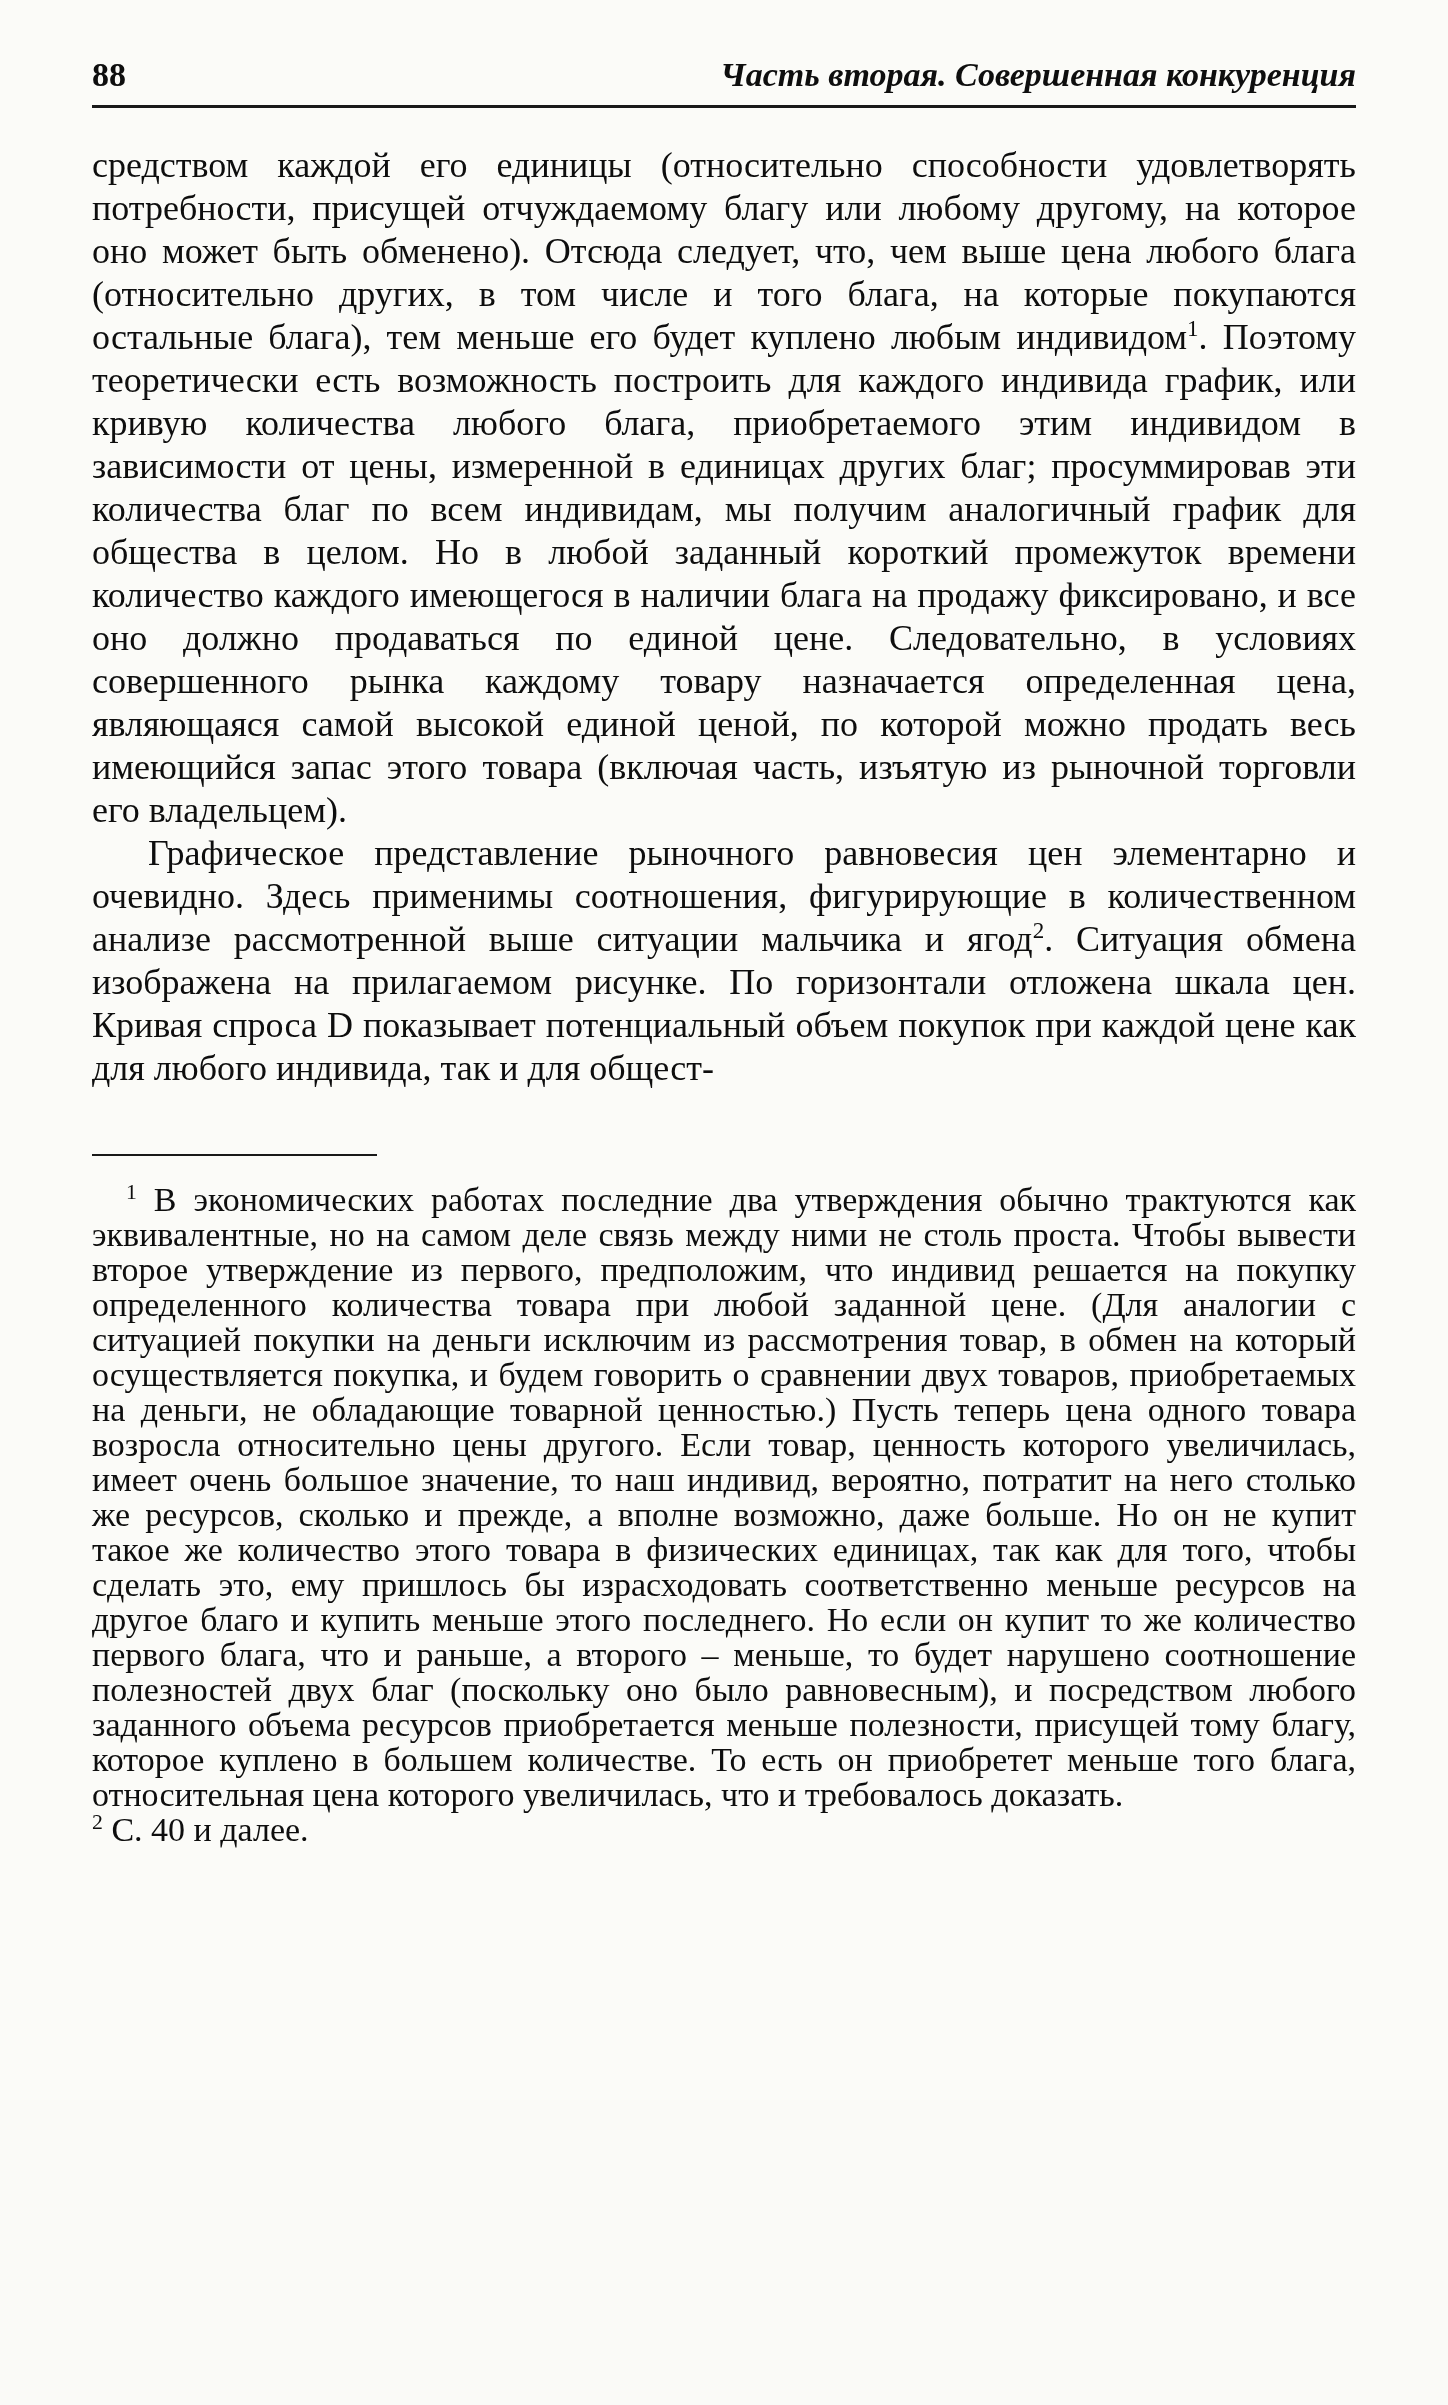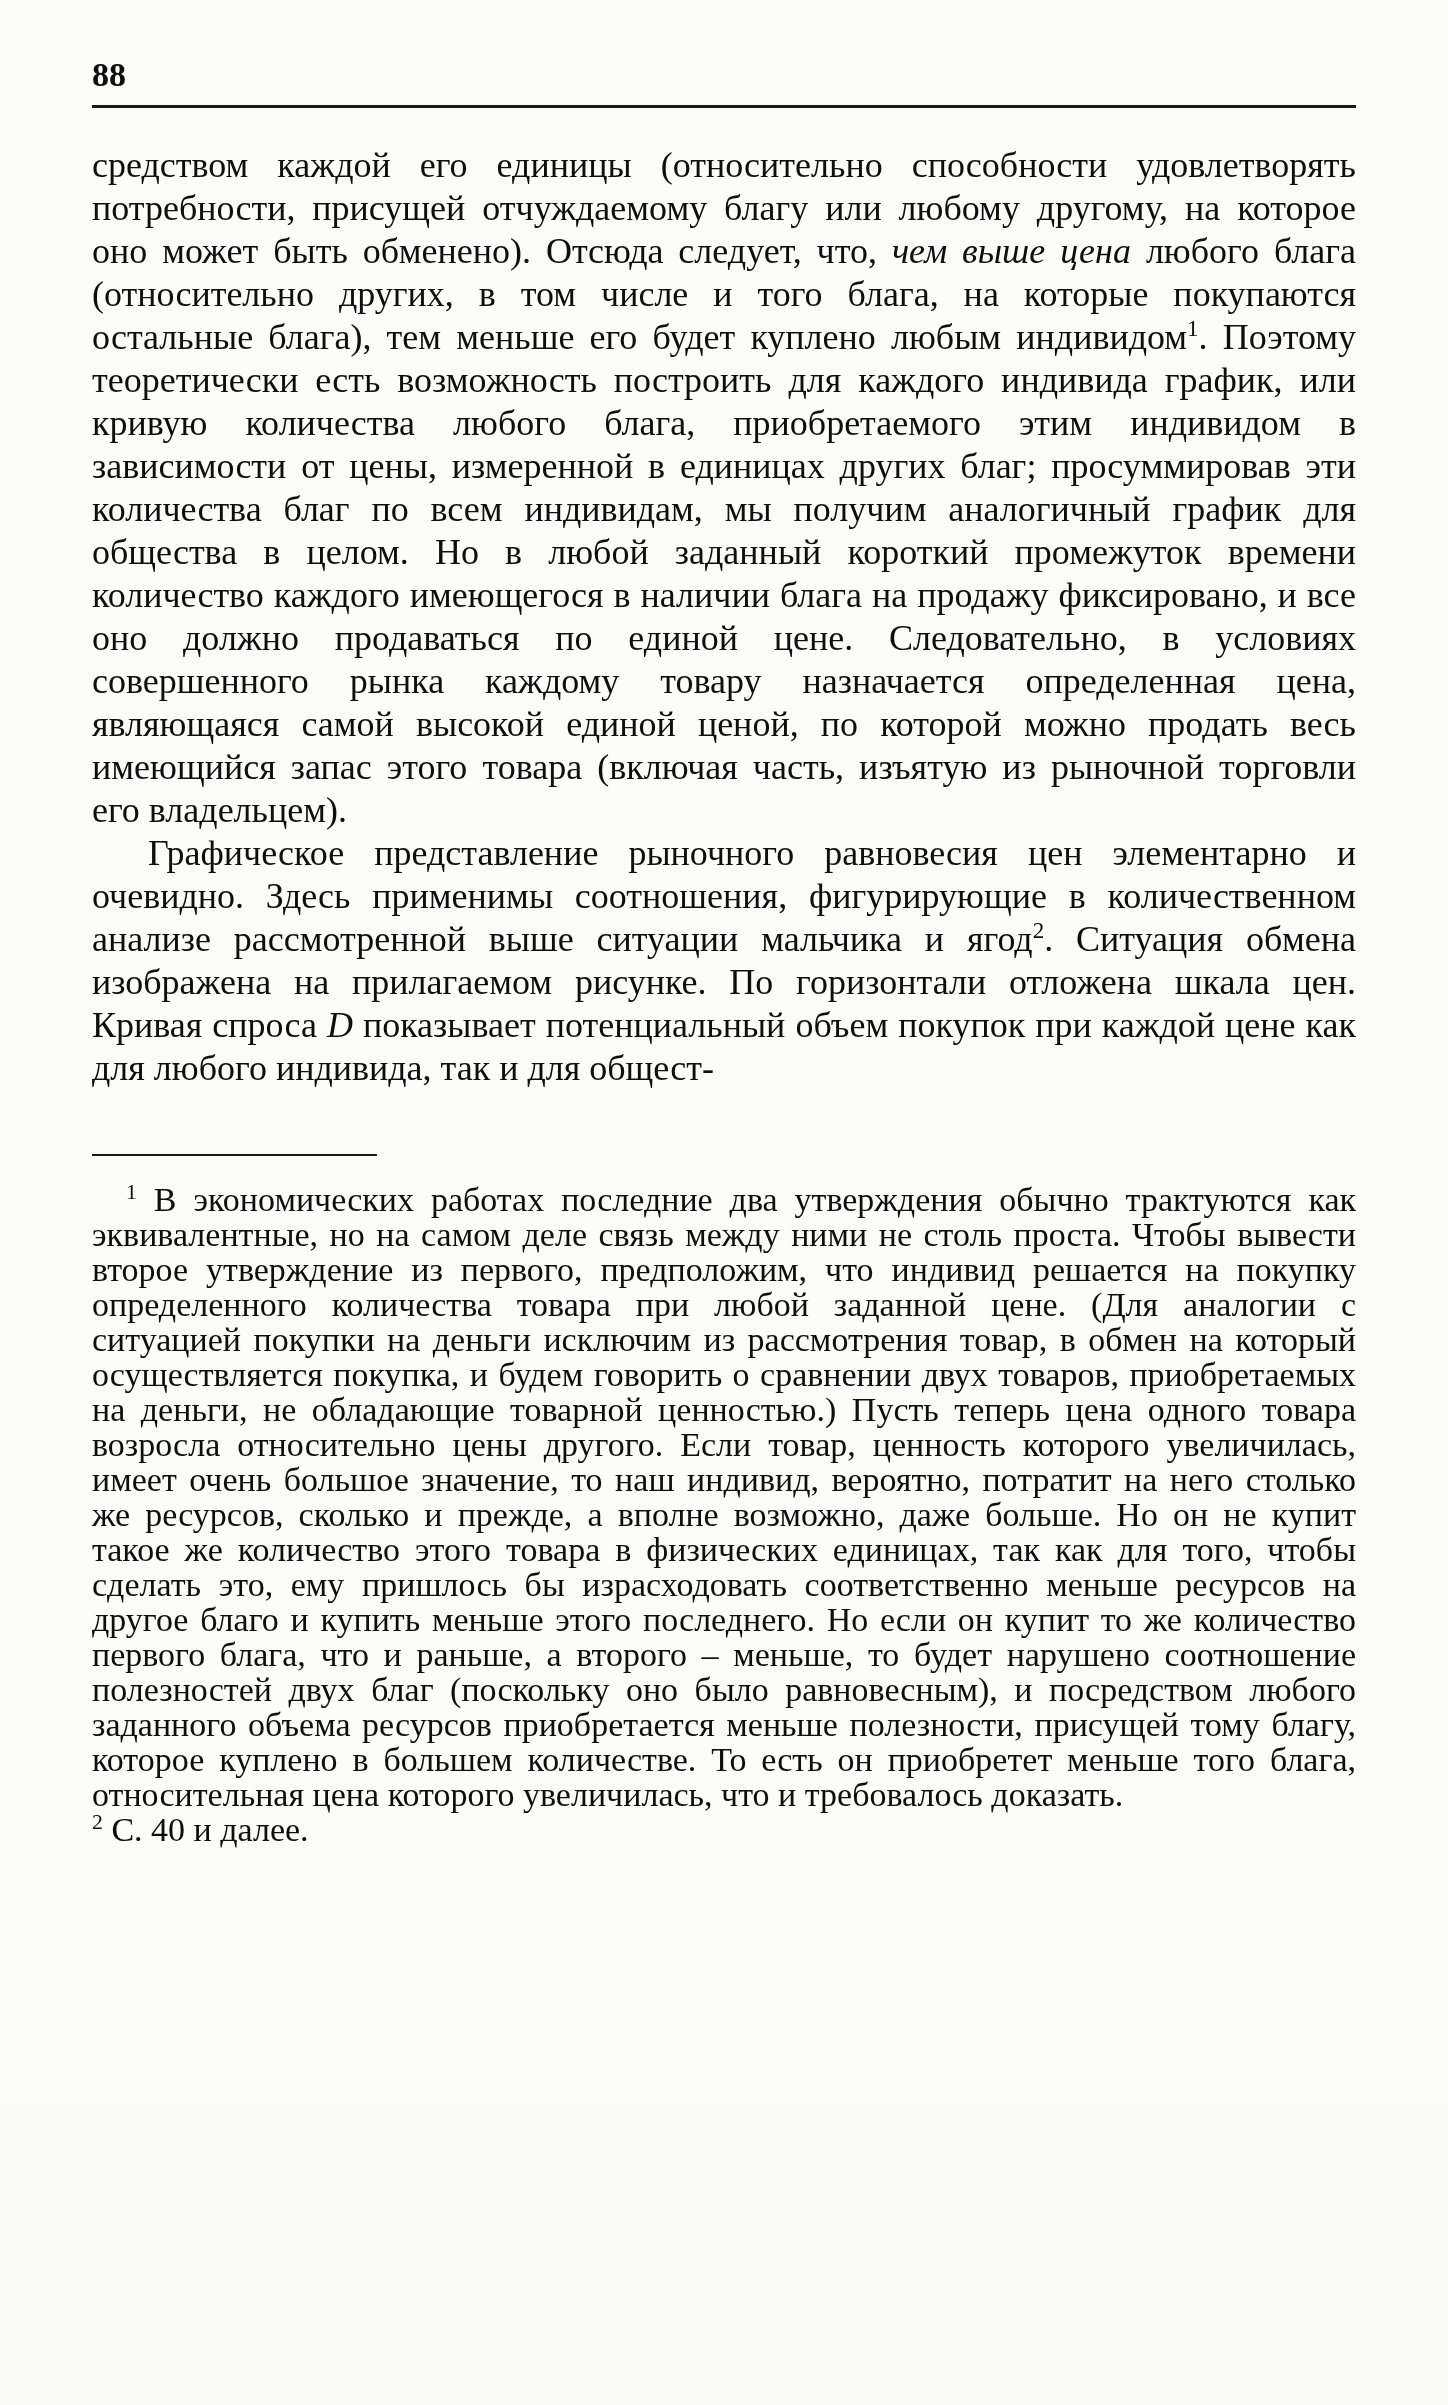--- a/index.html
+++ b/index.html
@@ -47,21 +47,20 @@
     hyphens: auto;
     -webkit-hyphens: auto;
   }
   .para {
     margin: 0;
   }
   .para.indent {
     text-indent: 56px;
   }
   .it {
-    font-style: italic;
   }
   sup {
     font-size: 64%;
     vertical-align: super;
     line-height: 0;
   }
   .footnote-rule {
     margin-top: 64px;
     width: 285px;
     height: 2px;
@@ -83,20 +82,21 @@
     text-indent: 0;
   }
 </style>
 </head>
 <body>
 
 <div class="page">
 
   <header class="running-head">
     <span class="pagenum">88</span>
+    <span class="head-title">Часть вторая. Совершенная конкуренция</span>
   </header>
 
   <div class="head-rule"></div>
 
   <main class="body-text">
     <p class="para no-indent"><span>средством каждой его единицы (относительно способности удовлетворять потребности, присущей отчуждаемому благу или любому другому, на которое оно может быть обменено). Отсюда следует, что, </span><span class="it">чем выше цена</span><span> любого блага (относительно других, в том числе и того блага, на которые покупаются остальные блага), тем меньше его будет куплено любым индивидом</span><sup>1</sup><span>. Поэтому теоретически есть возможность построить для каждого индивида график, или кривую количества любого блага, приобретаемого этим индивидом в зависимости от цены, измеренной в единицах других благ; просуммировав эти количества благ по всем индивидам, мы получим аналогичный график для общества в целом. Но в любой заданный короткий промежуток времени количество каждого имеющегося в наличии блага на продажу фиксировано, и все оно должно продаваться по единой цене. Следовательно, в условиях совершенного рынка каждому товару назначается определенная цена, являющаяся самой высокой единой ценой, по которой можно продать весь имеющийся запас этого товара (включая часть, изъятую из рыночной торговли его владельцем).</span></p>
     <p class="para indent"><span>Графическое представление рыночного равновесия цен элементарно и очевидно. Здесь применимы соотношения, фигурирующие в количественном анализе рассмотренной выше ситуации мальчика и ягод</span><sup>2</sup><span>. Ситуация обмена изображена на прилагаемом рисунке. По горизонтали отложена шкала цен. Кривая спроса </span><span class="it">D</span><span> показывает потенциальный объем покупок при каждой цене как для любого индивида, так и для общест-</span></p>
   </main>
 
   <div class="footnote-rule"></div>

